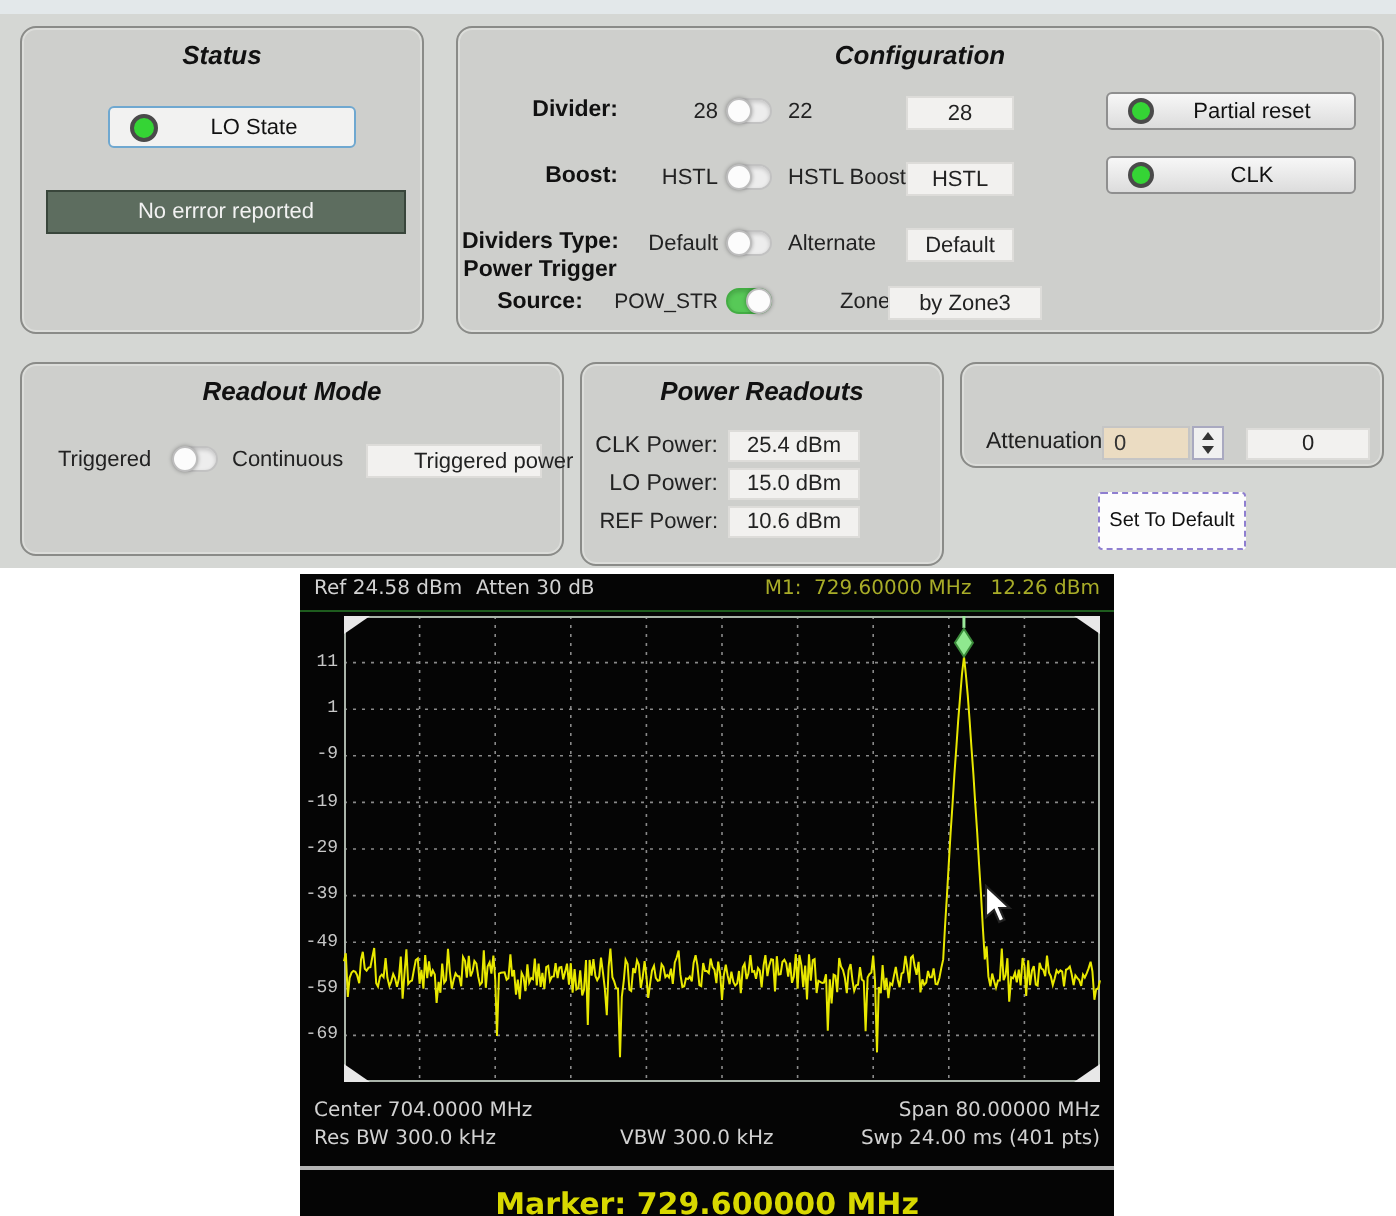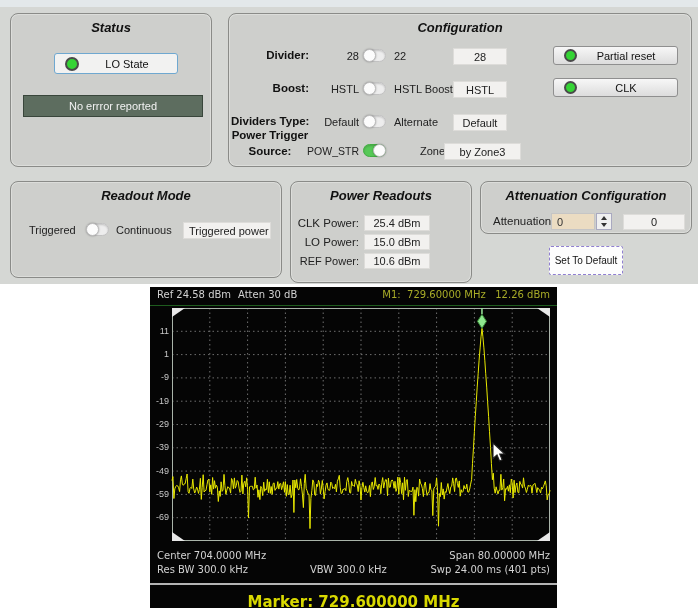--- a/index.html
+++ b/index.html
@@ -20,37 +20,37 @@
   .status-bar{position:absolute;background:#5d6d5f;border:1px solid #39463b;color:#f2f2f2;font-size:11px;display:flex;align-items:center;justify-content:center;}
 
   .cfg-label{position:absolute;font-size:11.5px;font-weight:bold;color:#111;text-align:right;white-space:nowrap;}
   .opt{position:absolute;font-size:11px;color:#222;white-space:nowrap;}
   .opt-a{text-align:right;}
   .toggle{position:absolute;width:23px;height:13px;border-radius:7px;background:#ededed;border:1px solid #c2c2c2;box-sizing:border-box;box-shadow:inset 0 1px 2px rgba(0,0,0,.18);}
   .toggle .knob{position:absolute;top:-1px;left:-1px;width:13px;height:13px;border-radius:50%;background:#fcfcfc;border:1px solid #bdbdbd;box-sizing:border-box;box-shadow:0 0 2px rgba(0,0,0,.35);}
   .toggle.on{background:#57c957;border-color:#43ad43;}
   .toggle.on .knob{left:auto;right:-1px;}
   .field{position:absolute;background:#f2f1ef;border:1px solid #dddcd9;box-sizing:border-box;font-size:11px;color:#222;display:flex;align-items:center;justify-content:center;white-space:nowrap;}
-  .field.left{justify-content:flex-start;padding-left:5px;}
+  .field.left{justify-content:flex-start;padding-left:23px;}
 
   .spinbox{position:absolute;background:#ebdcc2;border:1px solid #c5c5c5;box-sizing:border-box;font-size:11px;color:#333;display:flex;align-items:center;padding-left:5px;}
   .spinner{position:absolute;width:16px;border:1px solid #a9a9c0;background:#f0f0f0;box-sizing:border-box;display:flex;flex-direction:column;}
   .spinner .sp{flex:1;display:flex;align-items:center;justify-content:center;cursor:default;}
   .tri-up{width:0;height:0;border-left:3.5px solid transparent;border-right:3.5px solid transparent;border-bottom:4px solid #333;}
   .tri-down{width:0;height:0;border-left:3.5px solid transparent;border-right:3.5px solid transparent;border-top:4px solid #333;}
 
   .set-default{position:absolute;background:#fdfdfd;border:1.5px dashed #8f7fd0;border-radius:2px;font-size:10px;color:#111;display:flex;align-items:center;justify-content:center;cursor:default;}
 
   
   .screen{position:absolute;left:150px;top:287px;width:407px;height:321px;background:#050505;}
   .scr-text{position:absolute;font-family:"DejaVu Sans",sans-serif;font-size:10px;color:#d2d2d2;white-space:pre;}
   .scr-olive{color:#a8ac28;}
   .green-line{position:absolute;left:0;top:18px;width:407px;height:1px;background:#1e5c1e;}
   .plot-svg{position:absolute;left:0;top:21px;}
-  .ylab{position:absolute;width:19px;text-align:right;font-family:Liberation Sans, sans-serif;font-size:9px;color:#c8c8c8;}
+  .ylab{position:absolute;width:19px;text-align:right;font-family:Liberation Mono, monospace;font-size:9px;color:#c8c8c8;}
   .sep-line{position:absolute;left:0;top:296px;width:407px;height:2px;background:#b4b4b4;}
   .marker-bar{position:absolute;left:0;top:298px;width:407px;height:34px;display:flex;align-items:center;justify-content:center;}
   .marker-bar span{font-family:"DejaVu Sans",sans-serif;font-size:15px;font-weight:bold;color:#d8d800;}
 
   .cursor{position:absolute;left:492px;top:442px;pointer-events:none;}
 </style>
 </head>
 <body>
 
 <div id="root">
@@ -129,21 +129,20 @@
       <div class="panel-title">Power Readouts</div>
       <div class="opt opt-a" style="left:4px;top:35px;width:64px;font-size:11.5px;">CLK Power:</div>
       <div class="field" style="left:73px;top:33px;width:66px;height:16px;">25.4 dBm</div>
       <div class="opt opt-a" style="left:4px;top:54px;width:64px;font-size:11.5px;">LO Power:</div>
       <div class="field" style="left:73px;top:52px;width:66px;height:16px;">15.0 dBm</div>
       <div class="opt opt-a" style="left:4px;top:73px;width:64px;font-size:11px;">REF Power:</div>
       <div class="field" style="left:73px;top:71px;width:66px;height:16px;">10.6 dBm</div>
     </div>
 
     <div class="panel" style="left:480px;top:181px;width:210px;height:51px;">
-      <div class="panel-title">Attenuation Configuration</div>
       <div class="opt" style="left:12px;top:33px;font-size:11.5px;">Attenuation:</div>
       <div class="spinbox" style="left:70px;top:31px;width:44px;height:17px;">0</div>
       <div class="spinner" style="left:115px;top:31px;height:17px;">
         <div class="sp">
             <div class="tri-up"></div>
           </div>
         <div class="sp">
             <div class="tri-down"></div>
           </div>
       </div>

